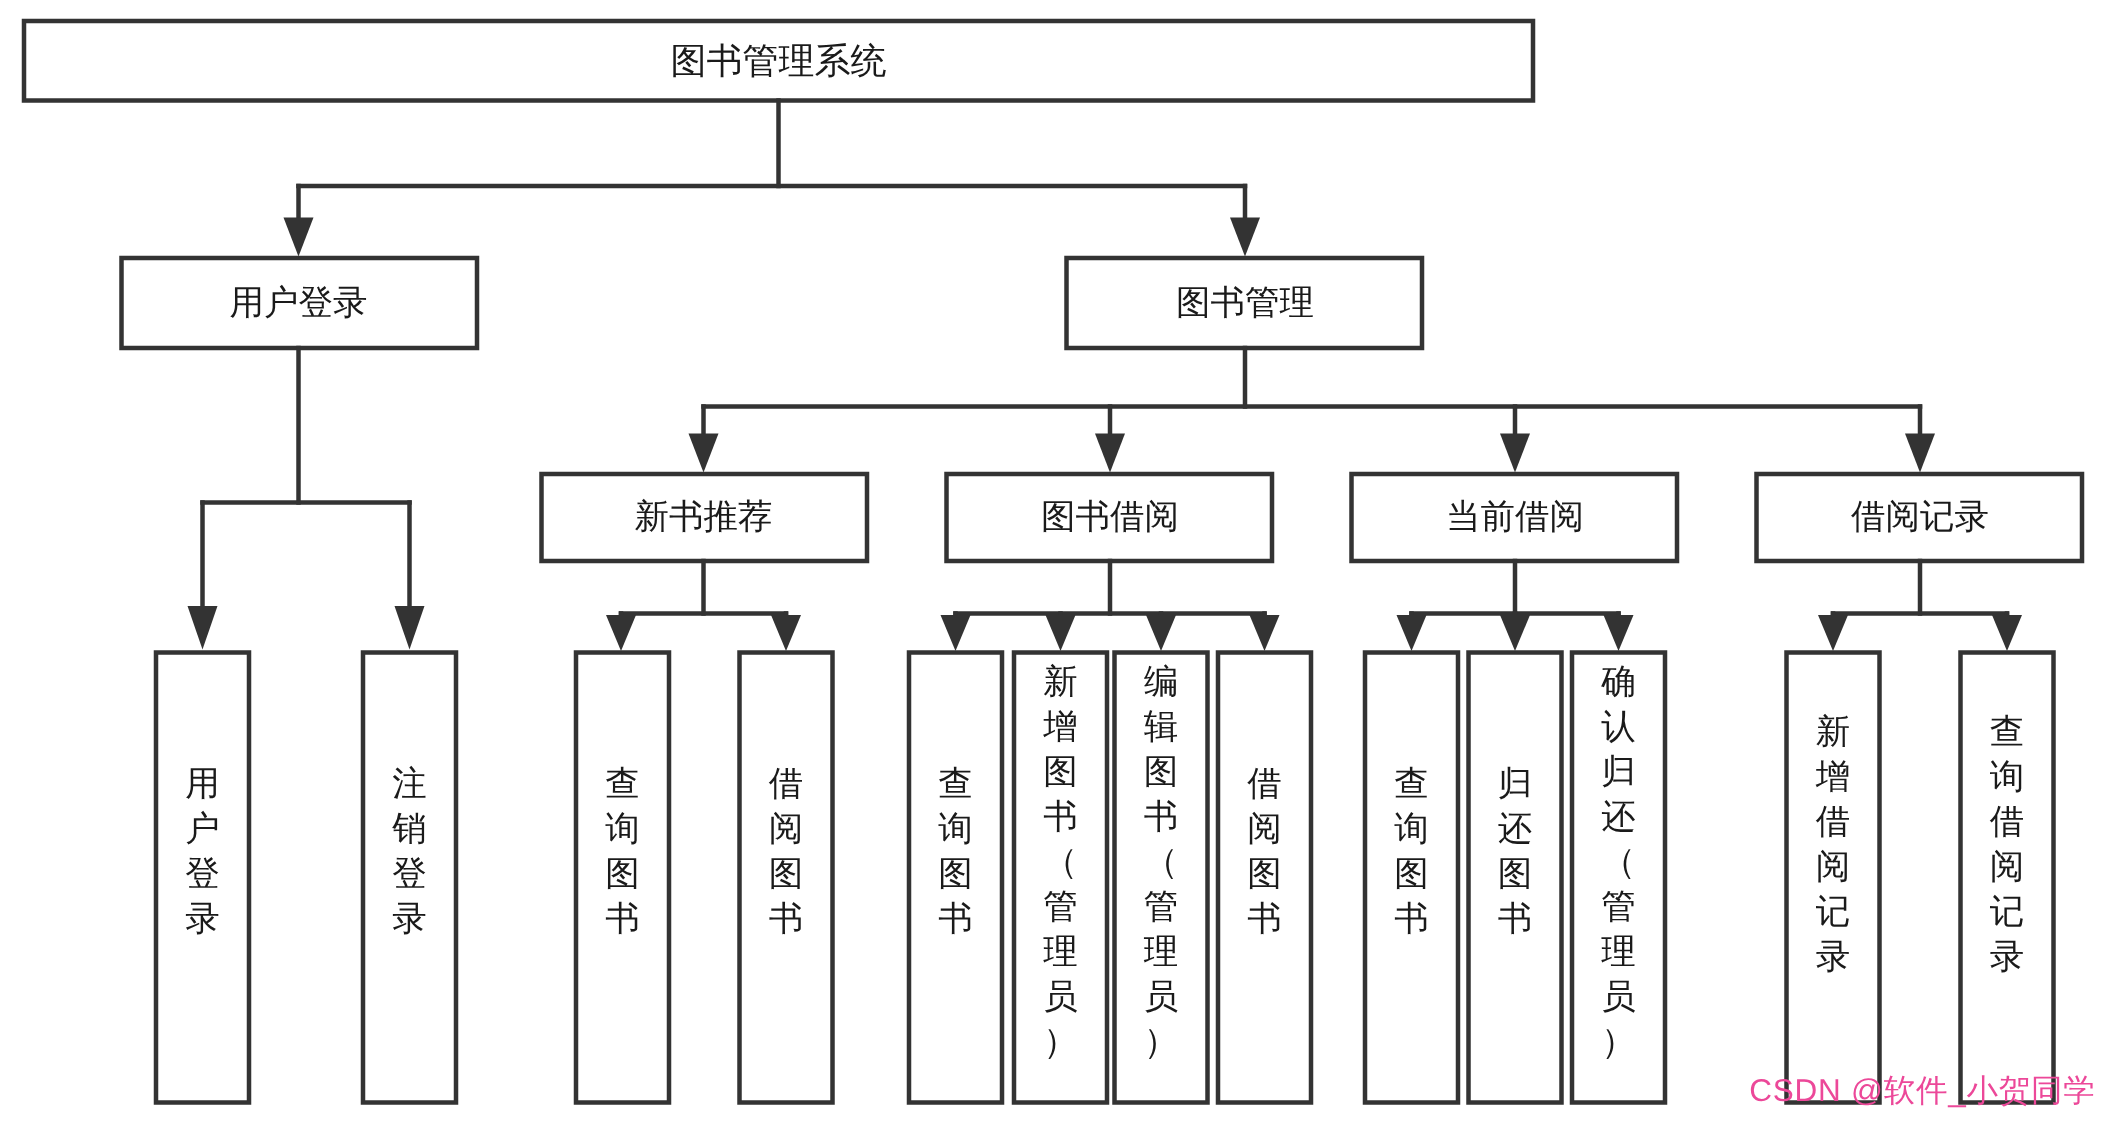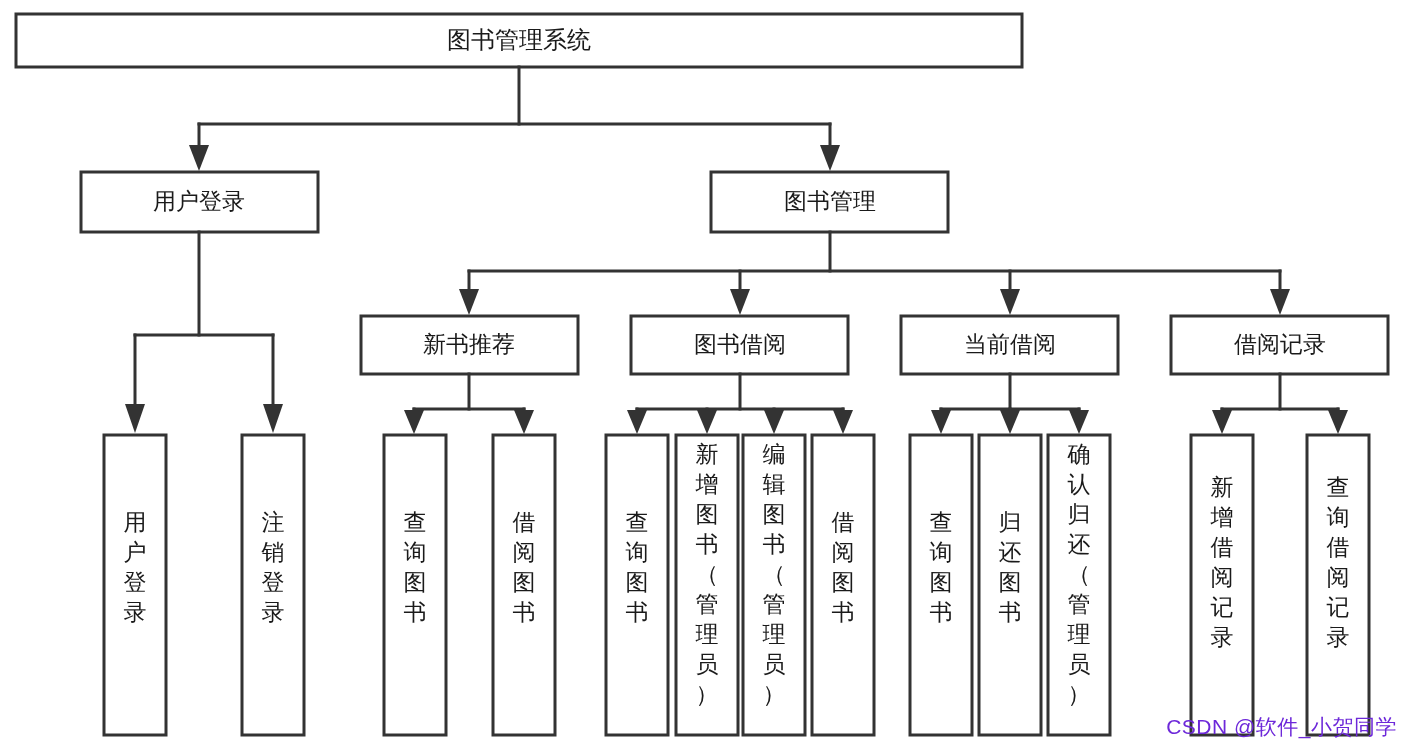--- a/index.html
+++ b/index.html
@@ -49,21 +49,21 @@
   .arrow-head {
     fill: #333333;
     stroke: none;
   }
   .watermark {
     position: absolute;
     right: 8px;
     bottom: 6px;
     font-family: "Liberation Sans", "DejaVu Sans", sans-serif;
     font-size: 21px;
-    color: #6d28d9;
+    color: #ec4899;
     letter-spacing: 0.5px;
     white-space: nowrap;
     pointer-events: none;
   }
 </style>
 </head>
 <body>
 
 <svg id="diagram" viewBox="0 0 1405 747" xmlns="http://www.w3.org/2000/svg">
 

